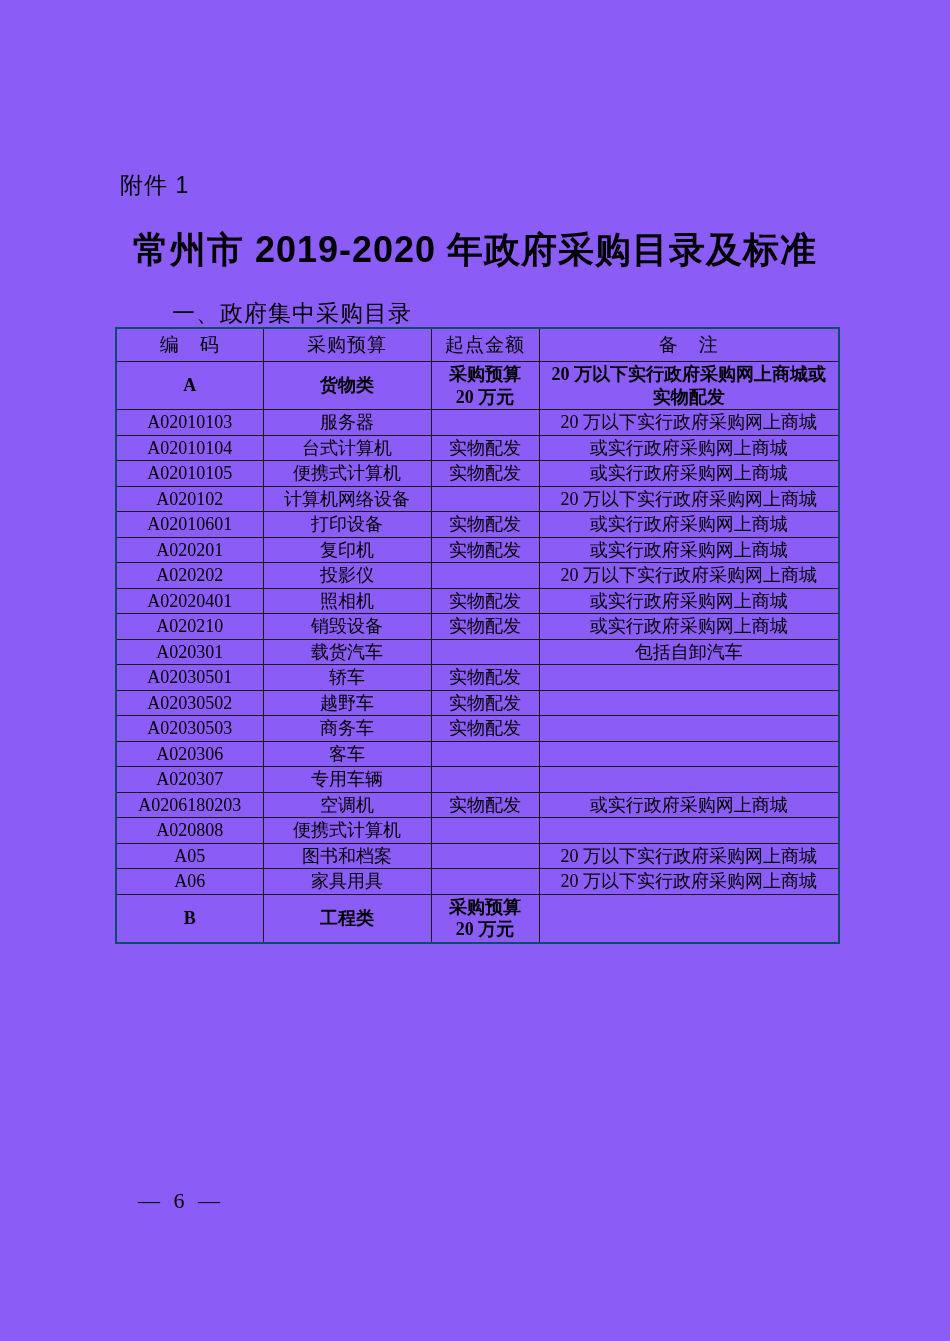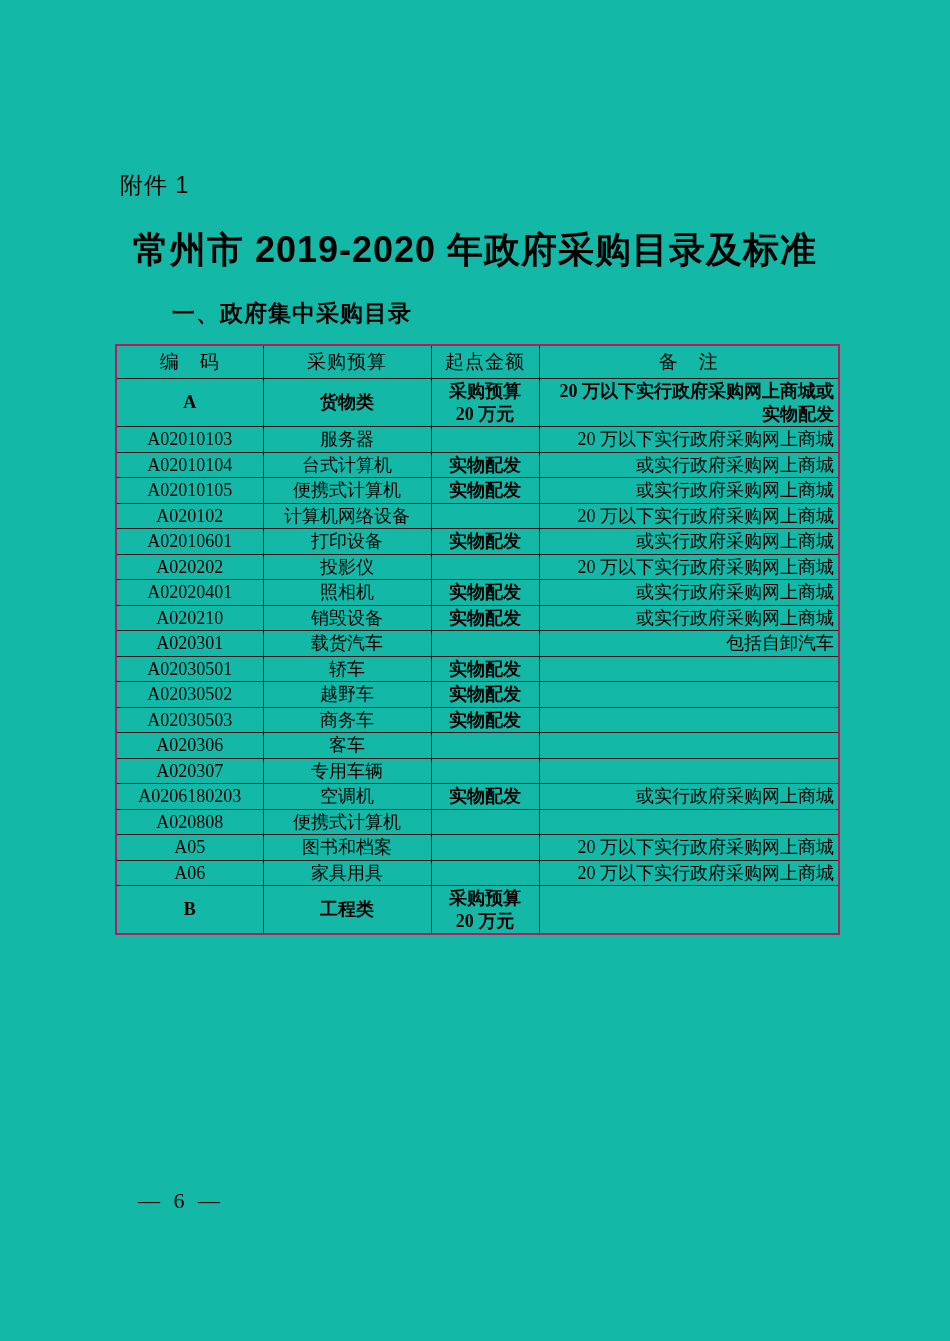--- a/index.html
+++ b/index.html
@@ -5,21 +5,21 @@
   html, body {
     margin: 0;
     padding: 0;
     background: #ffffff;
   }
   .page {
     position: relative;
     width: 950px;
     height: 1341px;
     margin: 0 auto;
-    background: #14b8a6;
+    background: #8b5cf6;
     color: #000000;
     font-family: "Liberation Serif", "DejaVu Serif", serif;
     overflow: hidden;
   }
   .attachment-label {
     position: absolute;
     left: 120px;
     top: 170px;
     font-family: "Liberation Sans", "DejaVu Sans", sans-serif;
     font-size: 23px;
@@ -37,31 +37,31 @@
     font-weight: bold;
     letter-spacing: 1px;
     white-space: nowrap;
   }
   .section-heading {
     position: absolute;
     left: 172px;
     top: 298px;
     font-family: "Liberation Sans", "DejaVu Sans", sans-serif;
     font-size: 23px;
-    font-weight: bold;
+    font-weight: normal;
     letter-spacing: 1px;
   }
   table.catalog {
     position: absolute;
     left: 115px;
-    top: 344px;
+    top: 327px;
     width: 723px;
     border-collapse: collapse;
     table-layout: fixed;
-    border: 2px solid #be185d;
+    border: 2px solid #0c4a6e;
   }
   table.catalog th,
   table.catalog td {
     border: 1.5px solid #1a1a1a;
     padding: 1px 4px;
     vertical-align: middle;
     font-size: 18px;
     line-height: 1.25;
     overflow: hidden;
   }
@@ -83,24 +83,23 @@
   tbody tr.bold-row td { font-weight: bold; }
 
   td.col-code,
   td.col-name,
   td.col-threshold {
     text-align: center;
   }
   td.col-threshold {
     white-space: pre-line;
     line-height: 1.15;
-    font-weight: bold;
   }
   td.col-remark {
-    text-align: right;
+    text-align: center;
     padding-left: 10px;
     padding-right: 8px;
   }
   .page-number {
     position: absolute;
     left: 138px;
     top: 1188px;
     font-family: "Liberation Serif", "DejaVu Serif", serif;
     font-size: 22px;
     letter-spacing: 4px;
@@ -164,20 +163,26 @@
           <td class="col-threshold"></td>
           <td class="col-remark">20 万以下实行政府采购网上商城</td>
         </tr>
         <tr>
           <td class="col-code">A02010601</td>
           <td class="col-name">打印设备</td>
           <td class="col-threshold">实物配发</td>
           <td class="col-remark">或实行政府采购网上商城</td>
         </tr>
         <tr>
+          <td class="col-code">A020201</td>
+          <td class="col-name">复印机</td>
+          <td class="col-threshold">实物配发</td>
+          <td class="col-remark">或实行政府采购网上商城</td>
+        </tr>
+        <tr>
           <td class="col-code">A020202</td>
           <td class="col-name">投影仪</td>
           <td class="col-threshold"></td>
           <td class="col-remark">20 万以下实行政府采购网上商城</td>
         </tr>
         <tr>
           <td class="col-code">A02020401</td>
           <td class="col-name">照相机</td>
           <td class="col-threshold">实物配发</td>
           <td class="col-remark">或实行政府采购网上商城</td>

